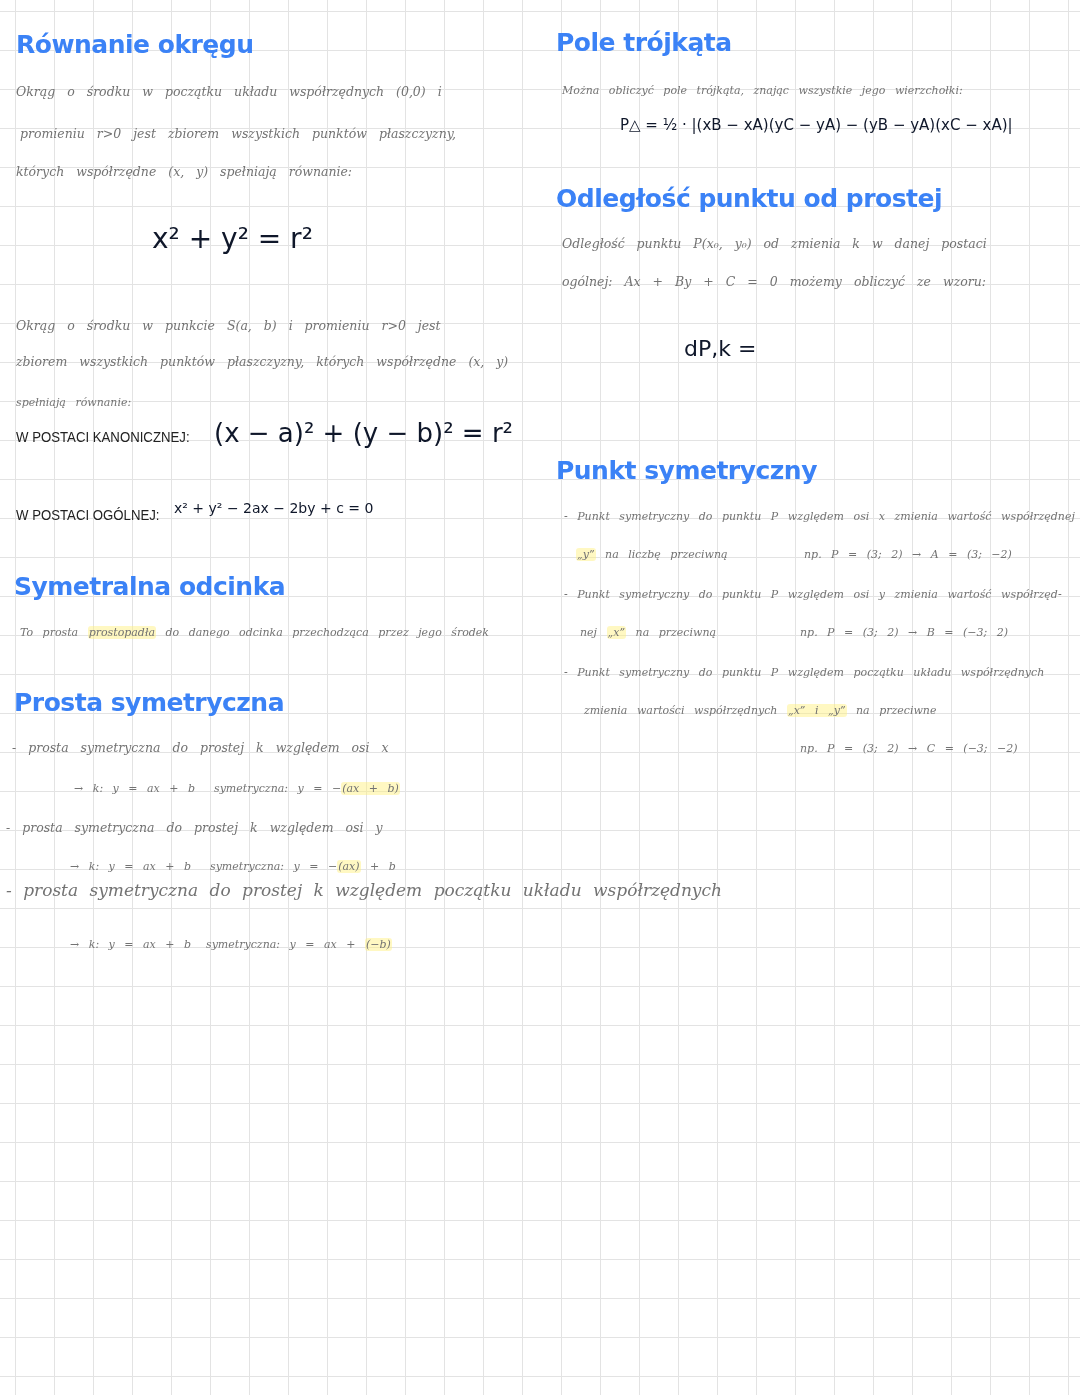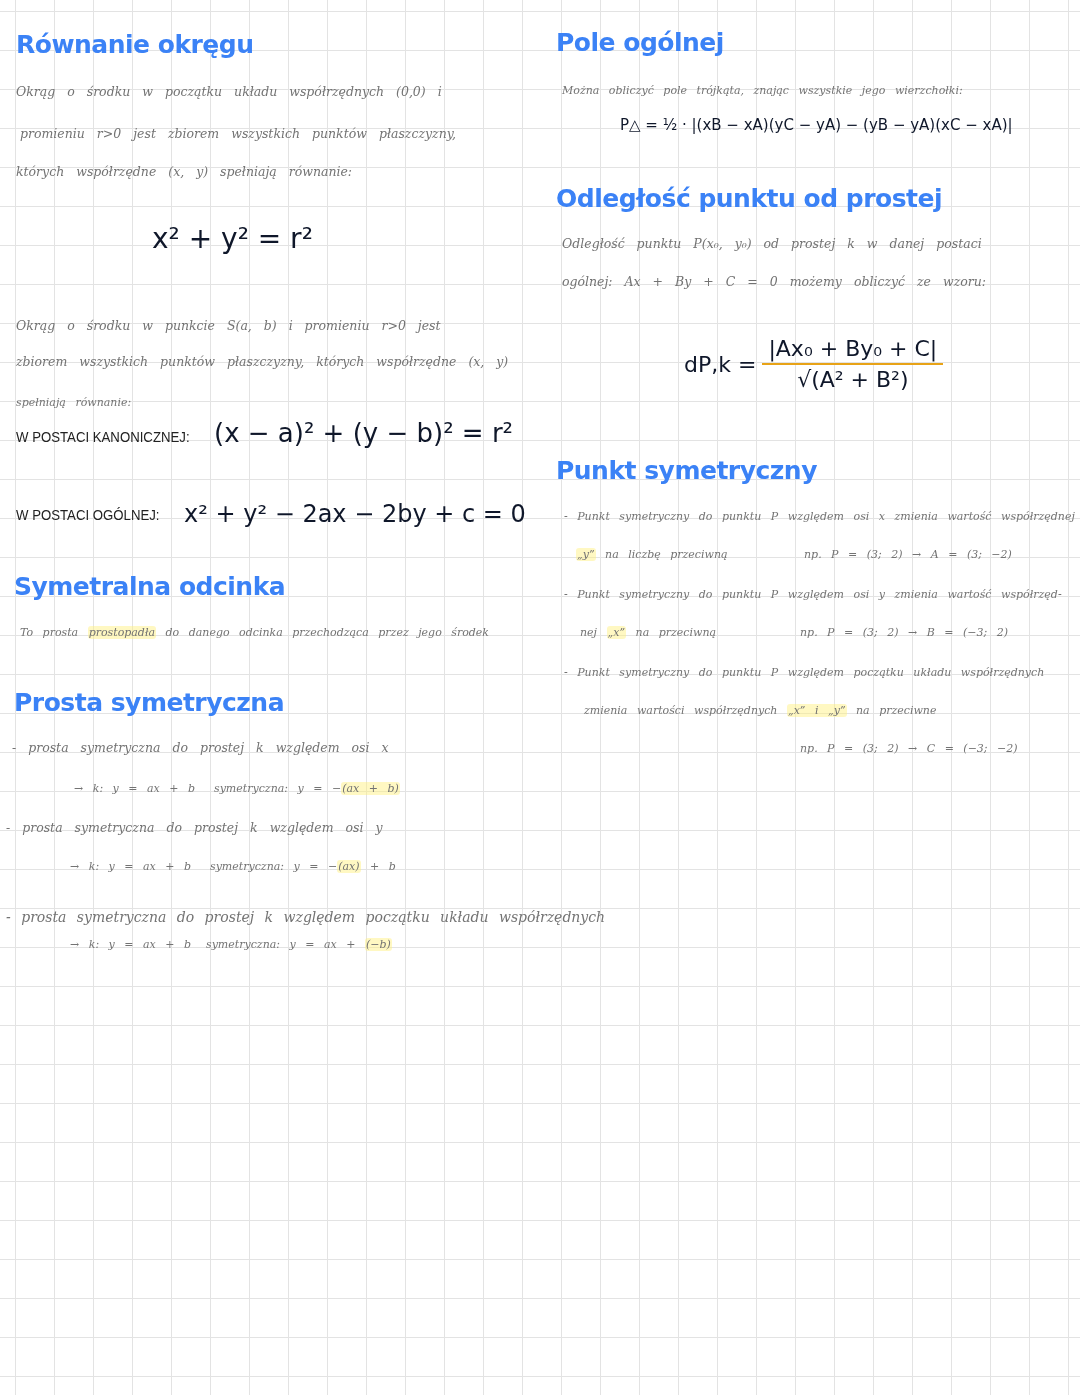--- a/index.html
+++ b/index.html
@@ -49,21 +49,21 @@
 <div class="abs formula" style="left:152px;top:222px;font-size:28px;">x² + y² = r²</div>
 
 <div class="abs hand" style="left:16px;top:318px;">Okrąg o środku w punkcie S(a, b) i promieniu r&gt;0 jest</div>
 <div class="abs hand" style="left:16px;top:354px;">zbiorem wszystkich punktów płaszczyzny, których współrzędne (x, y)</div>
 <div class="abs hand hand-sm" style="left:16px;top:396px;">spełniają równanie:</div>
 
 <div class="abs print" style="left:16px;top:428px;">W POSTACI KANONICZNEJ:</div>
 <div class="abs formula" style="left:214px;top:418px;font-size:26px;">(x − a)² + (y − b)² = r²</div>
 
 <div class="abs print" style="left:16px;top:506px;">W POSTACI OGÓLNEJ:</div>
-<div class="abs formula" style="left:184px;top:500px;font-size:24px;">x² + y² − 2ax − 2by + c = 0</div>
+<div class="abs formula" style="left:174px;top:500px;font-size:14px;">x² + y² − 2ax − 2by + c = 0</div>
 
 <div class="abs heading" style="left:14px;top:572px;">Symetralna odcinka</div>
 <div class="abs hand hand-sm" style="left:20px;top:626px;">
   <span>To prosta</span>
   <span class="hl">prostopadła</span>
   <span>do danego odcinka przechodząca przez jego środek</span>
 </div>
 
 <div class="abs heading" style="left:14px;top:688px;">Prosta symetryczna</div>
 
@@ -74,41 +74,37 @@
   <span>y = −</span><span class="hl">(ax + b)</span><span></span>
 </div>
 
 <div class="abs hand" style="left:6px;top:820px;">- prosta symetryczna do prostej k względem osi y</div>
 <div class="abs hand hand-sm" style="left:70px;top:860px;">→ k: y = ax + b</div>
 <div class="abs hand hand-sm" style="left:210px;top:860px;">
   <span>symetryczna:</span>
   <span>y = −</span><span class="hl">(ax)</span><span> + b</span>
 </div>
 
-<div class="abs hand" style="left:6px;top:909px;font-size:14px;word-spacing:6px;">- prosta symetryczna do prostej k względem początku układu współrzędnych</div>
+<div class="abs hand" style="left:6px;top:880px;font-size:17px;word-spacing:6px;">- prosta symetryczna do prostej k względem początku układu współrzędnych</div>
 <div class="abs hand hand-sm" style="left:70px;top:938px;">→ k: y = ax + b</div>
 <div class="abs hand hand-sm" style="left:206px;top:938px;">
   <span>symetryczna:</span>
   <span>y = ax + </span><span class="hl">(−b)</span><span></span>
 </div>
 
-<div class="abs heading" style="left:556px;top:28px;">Pole ogólnej</div>
+<div class="abs heading" style="left:556px;top:28px;">Pole trójkąta</div>
 <div class="abs hand hand-sm" style="left:562px;top:84px;">Można obliczyć pole trójkąta, znając wszystkie jego wierzchołki:</div>
 <div class="abs formula" style="left:620px;top:116px;font-size:15px;">P△ = ½ · |(xB − xA)(yC − yA) − (yB − yA)(xC − xA)|</div>
 
 <div class="abs heading" style="left:556px;top:184px;">Odległość punktu od prostej</div>
-<div class="abs hand" style="left:562px;top:236px;">Odległość punktu P(x₀, y₀) od prostej k w danej postaci</div>
+<div class="abs hand" style="left:562px;top:236px;">Odległość punktu P(x₀, y₀) od zmienia k w danej postaci</div>
 <div class="abs hand" style="left:562px;top:274px;">ogólnej: Ax + By + C = 0 możemy obliczyć ze wzoru:</div>
 
 <div class="abs formula" style="left:684px;top:336px;font-size:22px;display:flex;align-items:center;gap:6px;">
   <span>dP,k =</span>
-  <span class="frac">
-    <span class="num">|Ax₀ + By₀ + C|</span>
-    <span class="den">√(A² + B²)</span>
-  </span>
 </div>
 
 <div class="abs heading" style="left:556px;top:456px;">Punkt symetryczny</div>
 
 <div class="abs hand hand-sm" style="left:564px;top:510px;">- Punkt symetryczny do punktu P względem osi x zmienia wartość współrzędnej</div>
 <div class="abs hand hand-sm" style="left:576px;top:548px;">
   <span></span><span class="hl">„y”</span><span> na liczbę przeciwną</span>
 </div>
 <div class="abs hand hand-sm" style="left:804px;top:548px;">np. P = (3; 2) → A = (3; −2)</div>
 

